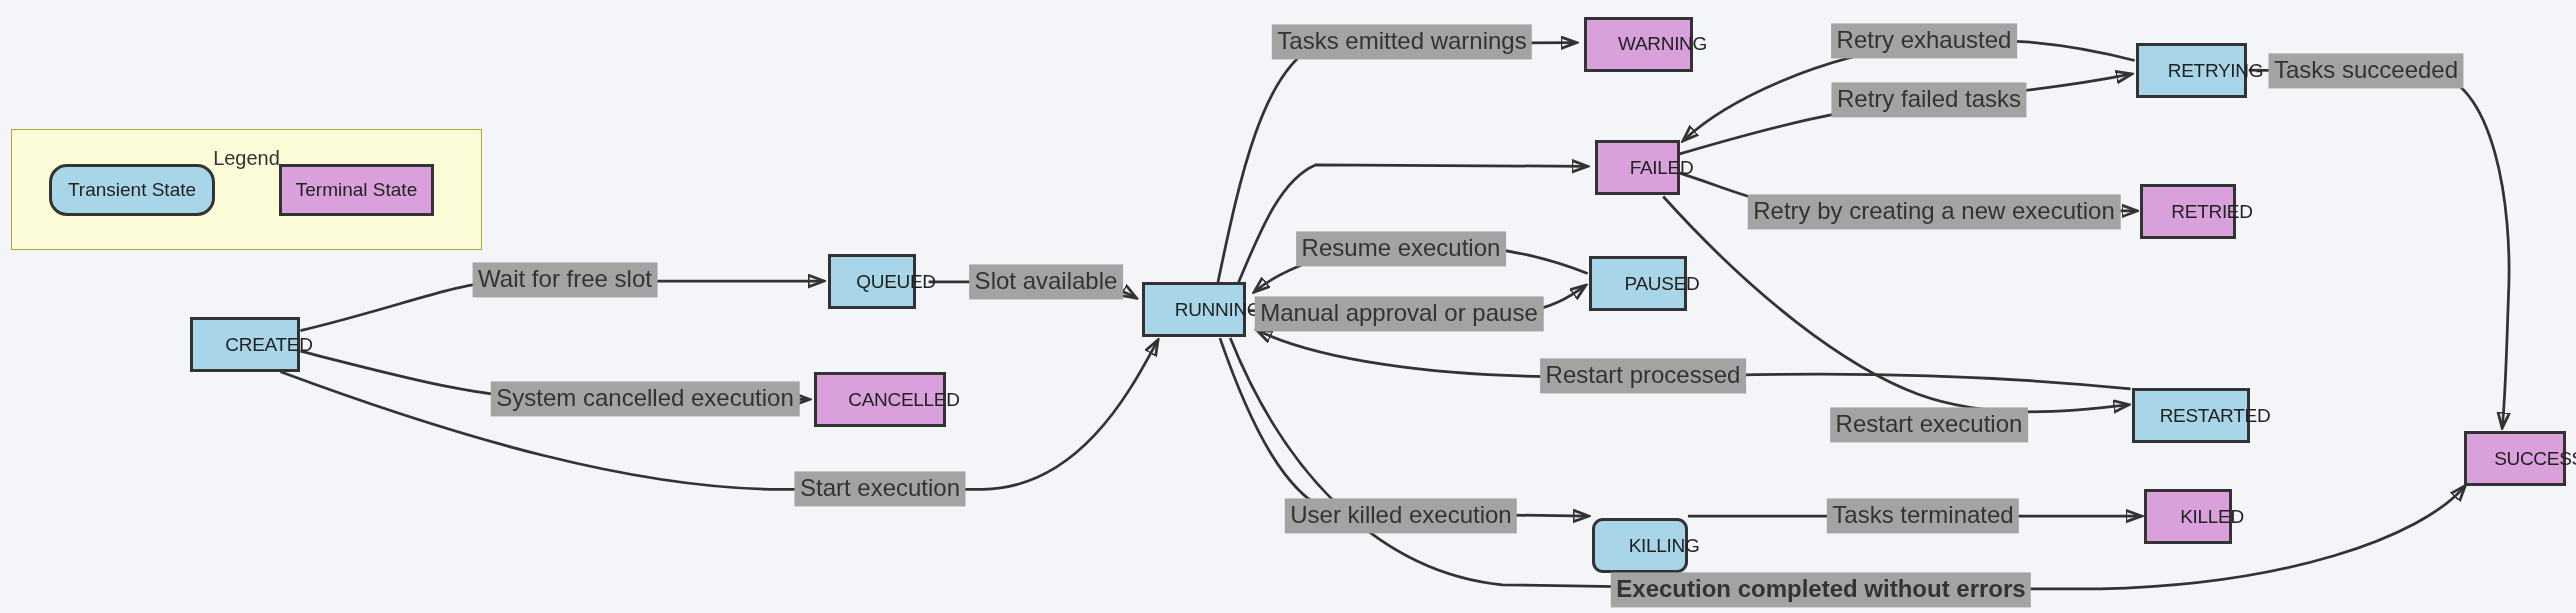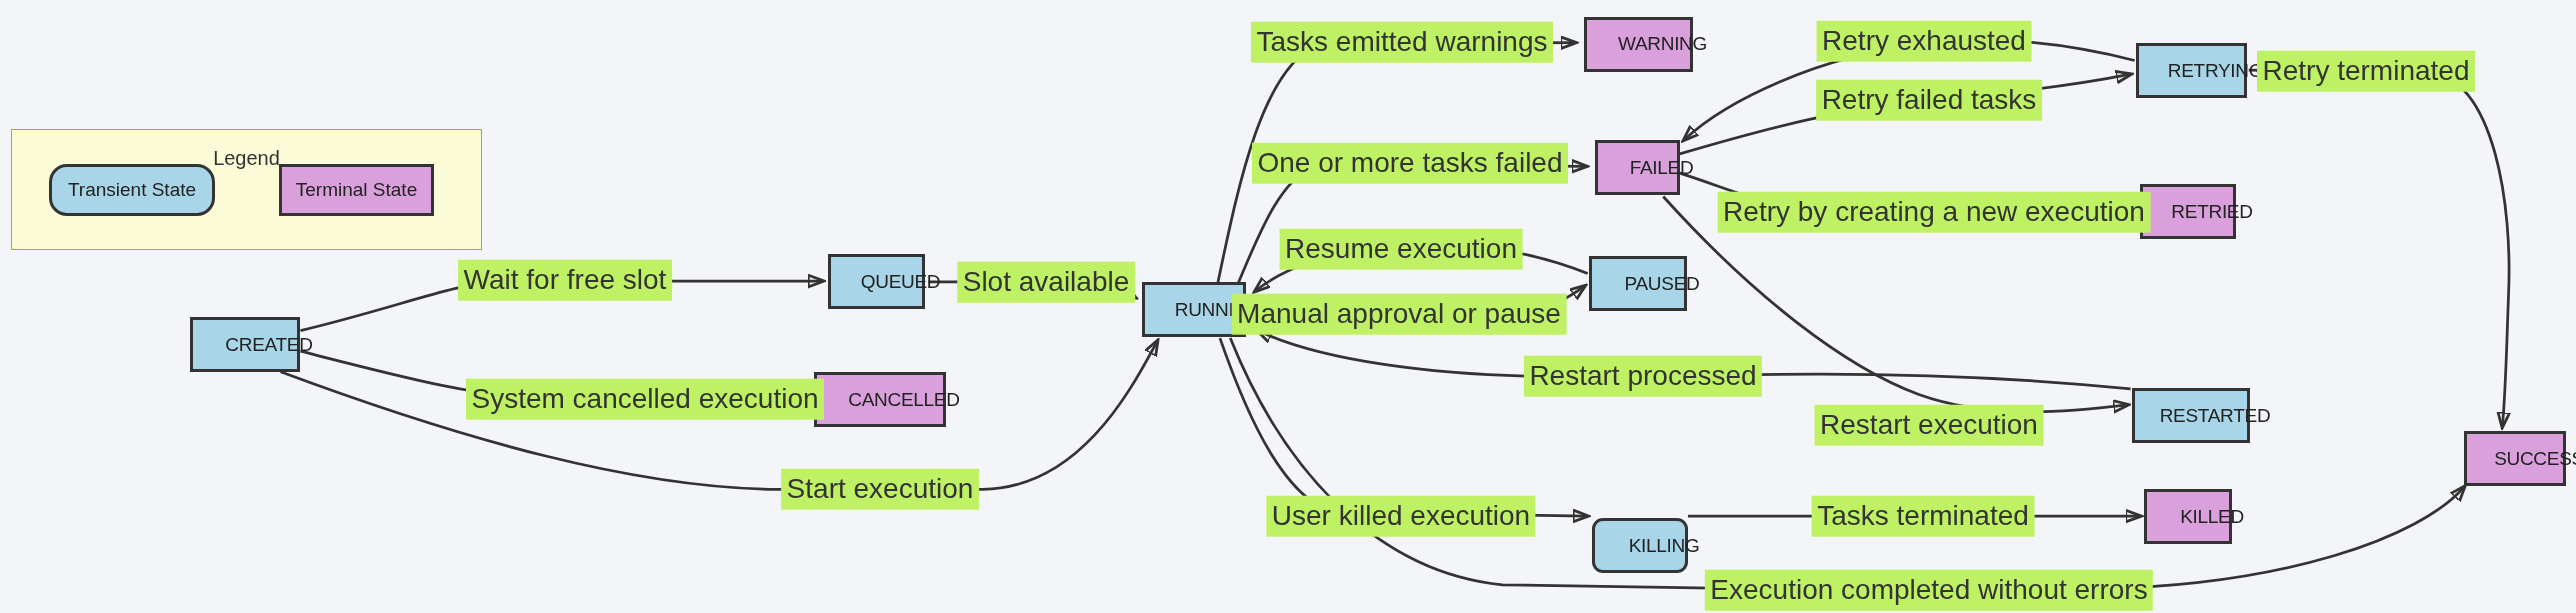--- a/index.html
+++ b/index.html
@@ -19,23 +19,23 @@
     box-sizing:border-box;
     font-size:19px;letter-spacing:-0.3px;color:#222222;
     white-space:nowrap;
     padding-left:48px;
   }
   .node.transient{background:#a8d6e8;}
   .node.terminal{background:#d9a0dc;}
   .edge-label{
     position:absolute;
     transform:translate(-50%,-50%);
-    background:#bef264;
+    background:#a3a3a3;
     color:#333333;
-    font-size:28px;
+    font-size:24px;
     line-height:1.35;
     padding:1.4px 5.5px;
     white-space:nowrap;
   }
   .legend{
     position:absolute;left:11px;top:129px;width:471px;height:121px;
     background:#fbfbd8;border:1.7px solid #aaaa33;box-sizing:border-box;
   }
   .legend-title{
     position:absolute;top:17px;left:0;width:100%;
@@ -84,45 +84,44 @@
     <div class="legend-title">Legend</div>
     <div class="legend-item transient">
       <span>Transient State</span>
     </div>
     <div class="legend-item terminal">
       <span>Terminal State</span>
     </div>
   </div>
 
   <div class="node transient" style="left:190px;top:317px;width:110px;height:55px;">CREATED</div>
-  <div class="node transient" style="left:828px;top:254px;width:97px;height:55px;">QUEUED</div>
+  <div class="node transient" style="left:828px;top:254px;width:88px;height:55px;">QUEUED</div>
   <div class="node terminal" style="left:814px;top:372px;width:132px;height:55px;">CANCELLED</div>
   <div class="node transient" style="left:1142px;top:282px;width:104px;height:55px;">RUNNING</div>
   <div class="node terminal" style="left:1584px;top:16.5px;width:109px;height:55px;">WARNING</div>
   <div class="node terminal" style="left:1595px;top:140px;width:85px;height:55px;">FAILED</div>
   <div class="node transient" style="left:1589px;top:256px;width:98px;height:55px;">PAUSED</div>
   <div class="node transient" style="left:1592px;top:518px;width:96px;height:55px;border-radius:11px;">KILLING</div>
   <div class="node transient" style="left:2136px;top:43px;width:111px;height:55px;">RETRYING</div>
   <div class="node terminal" style="left:2140px;top:184px;width:96px;height:55px;">RETRIED</div>
   <div class="node transient" style="left:2132px;top:388px;width:118px;height:55px;">RESTARTED</div>
   <div class="node terminal" style="left:2144px;top:489px;width:88px;height:55px;">KILLED</div>
   <div class="node terminal" style="left:2464px;top:431px;width:102px;height:55px;">SUCCESS</div>
 
   <div class="edge-label" style="left:565px;top:280px;">Wait for free slot</div>
   <div class="edge-label" style="left:1046px;top:282px;">Slot available</div>
   <div class="edge-label" style="left:645px;top:399px;">System cancelled execution</div>
   <div class="edge-label" style="left:880px;top:489px;">Start execution</div>
   <div class="edge-label" style="left:1402px;top:42px;">Tasks emitted warnings</div>
-  <div class="edge-label" style="left:1410px;top:163px;">One or more tasks failed</div>
   <div class="edge-label" style="left:1924px;top:41px;">Retry exhausted</div>
   <div class="edge-label" style="left:1929px;top:100px;">Retry failed tasks</div>
-  <div class="edge-label" style="left:2366px;top:71px;">Retry terminated</div>
+  <div class="edge-label" style="left:2366px;top:71px;">Tasks succeeded</div>
   <div class="edge-label" style="left:1934px;top:212px;">Retry by creating a new execution</div>
   <div class="edge-label" style="left:1401px;top:249px;">Resume execution</div>
   <div class="edge-label" style="left:1399px;top:314px;">Manual approval or pause</div>
   <div class="edge-label" style="left:1643px;top:376px;">Restart processed</div>
   <div class="edge-label" style="left:1929px;top:425px;">Restart execution</div>
   <div class="edge-label" style="left:1401px;top:516px;">User killed execution</div>
   <div class="edge-label" style="left:1923px;top:516px;">Tasks terminated</div>
-  <div class="edge-label" style="left:1929px;top:590px;">Execution completed without errors</div>
+  <div class="edge-label" style="left:1821px;top:590px;font-weight:bold;">Execution completed without errors</div>
 
 </div>
 
 
 </body></html>

